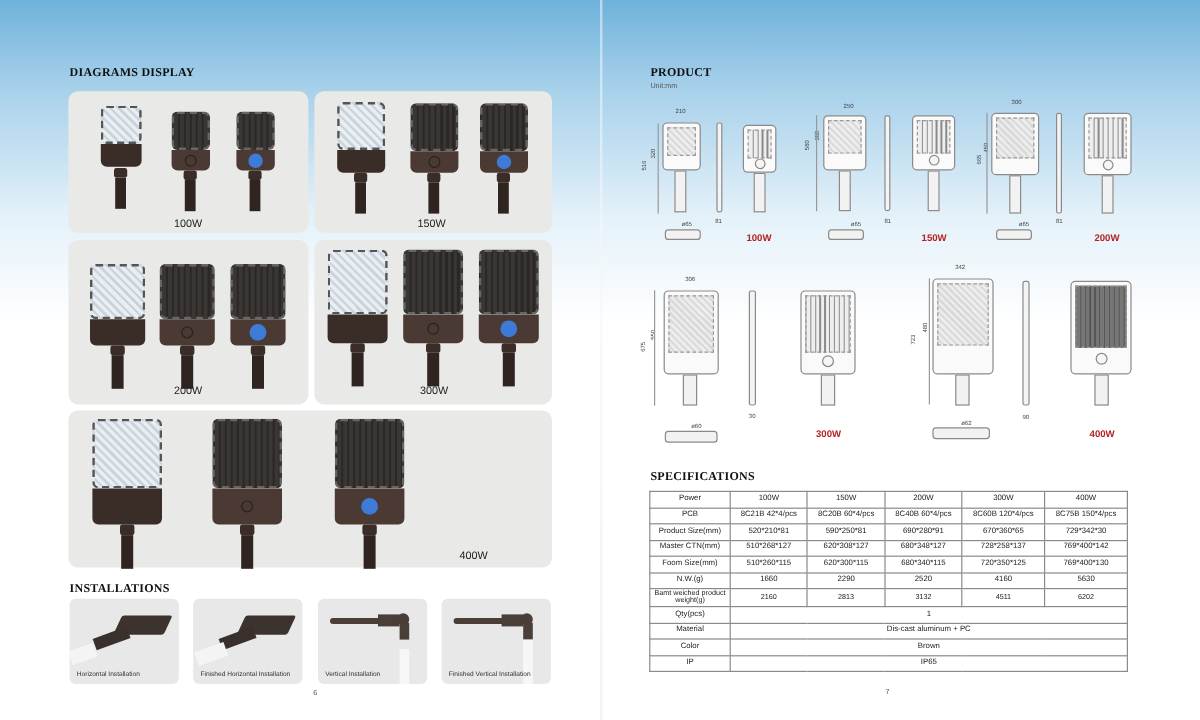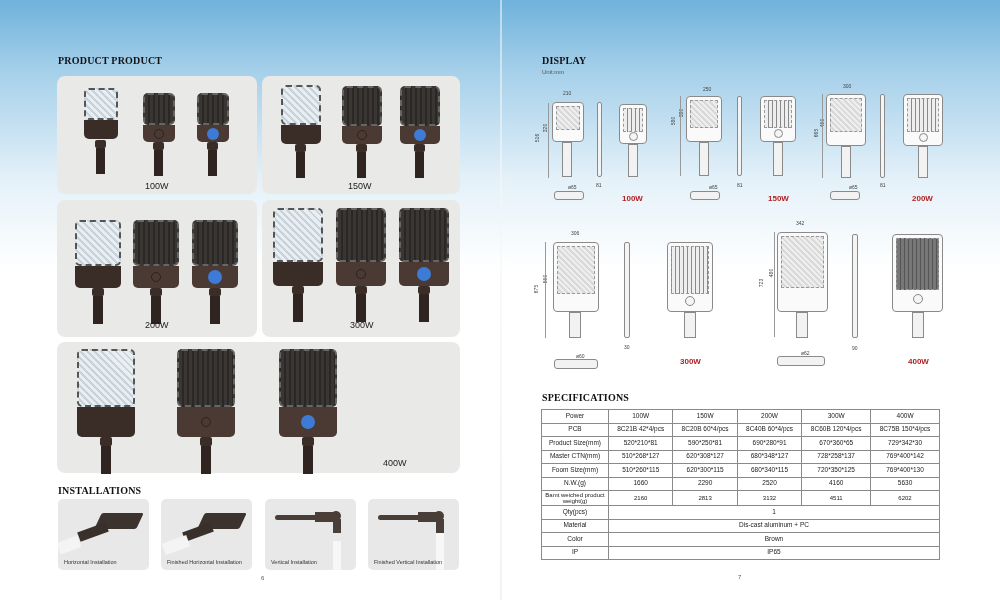--- a/index.html
+++ b/index.html
@@ -43,21 +43,21 @@
   table.spec td { border: 1px solid #8a8a8a; text-align: center; height: 13.5px; padding: 0 2px; line-height: 1.05; }
   table.spec td.h { width: 67px; }
   table.spec tr.tall td { height: 15px; font-size: 6px; }
 </style>
 </head>
 <body>
 
 <div class="spread">
   <div class="fold"></div>
 
-  <div class="sec-title" style="left:58px; top:55px;">PRODUCT PRODUCT</div>
+  <div class="sec-title" style="left:58px; top:55px;">DIAGRAMS DISPLAY</div>
 
   <div class="panel" style="left:57px; top:76px; width:200px; height:118px;">
     <div class="lamp" style="left:27px; top:12px;">
       <div class="head front" style="width:34px; height:32px;"></div>
       <div class="body front" style="top:32px; width:34px; height:19px;"></div>
       <div class="arm" style="left:11px; top:52px; width:11px; height:8px;"></div>
       <div class="pole" style="left:12px; top:60px; width:9px; height:26px;"></div>
     </div>
     <div class="lamp" style="left:86px; top:17px;">
       <div class="head back" style="width:32px; height:32px;"></div>
@@ -208,21 +208,21 @@
     <div style="position:absolute; left:10px; top:16px; width:58px; height:5px; background:#4a3e38; border-radius:3px;"></div>
     <div style="position:absolute; left:50px; top:13px; width:18px; height:10px; background:#4a3e38;"></div>
     <div style="position:absolute; left:66px; top:12px; width:10px; height:10px; background:#4a3e38; border-radius:50%;"></div>
     <div style="position:absolute; left:68px; top:20px; width:8px; height:14px; background:#4a3e38;"></div>
     <div style="position:absolute; left:68px; top:34px; width:8px; height:37px; background:#f7f7f7;"></div>
     <div class="inst-label">Finished Vertical Installation</div>
   </div>
 
   <div class="page-num" style="left:261px; top:575px;">6</div>
 
-  <div class="sec-title" style="left:542px; top:55px;">DISPLAY</div>
+  <div class="sec-title" style="left:542px; top:55px;">PRODUCT</div>
   <div class="unit" style="left:542px; top:69px;">Unit:mm</div>
 
   <div>
     <div class="dim" style="left:563px; top:90px;">210</div>
     <div class="dim" style="left:541px; top:125px; transform:rotate(-90deg);">320</div>
     <div class="dim" style="left:533px; top:135px; transform:rotate(-90deg);">516</div>
     <div class="dim-line" style="left:548px; top:103px; width:1px; height:75px;"></div>
     <div class="diag" style="left:552px; top:102px; width:32px; height:40px;">
         <div class="grid" style="height:24px;"></div>
       </div>

